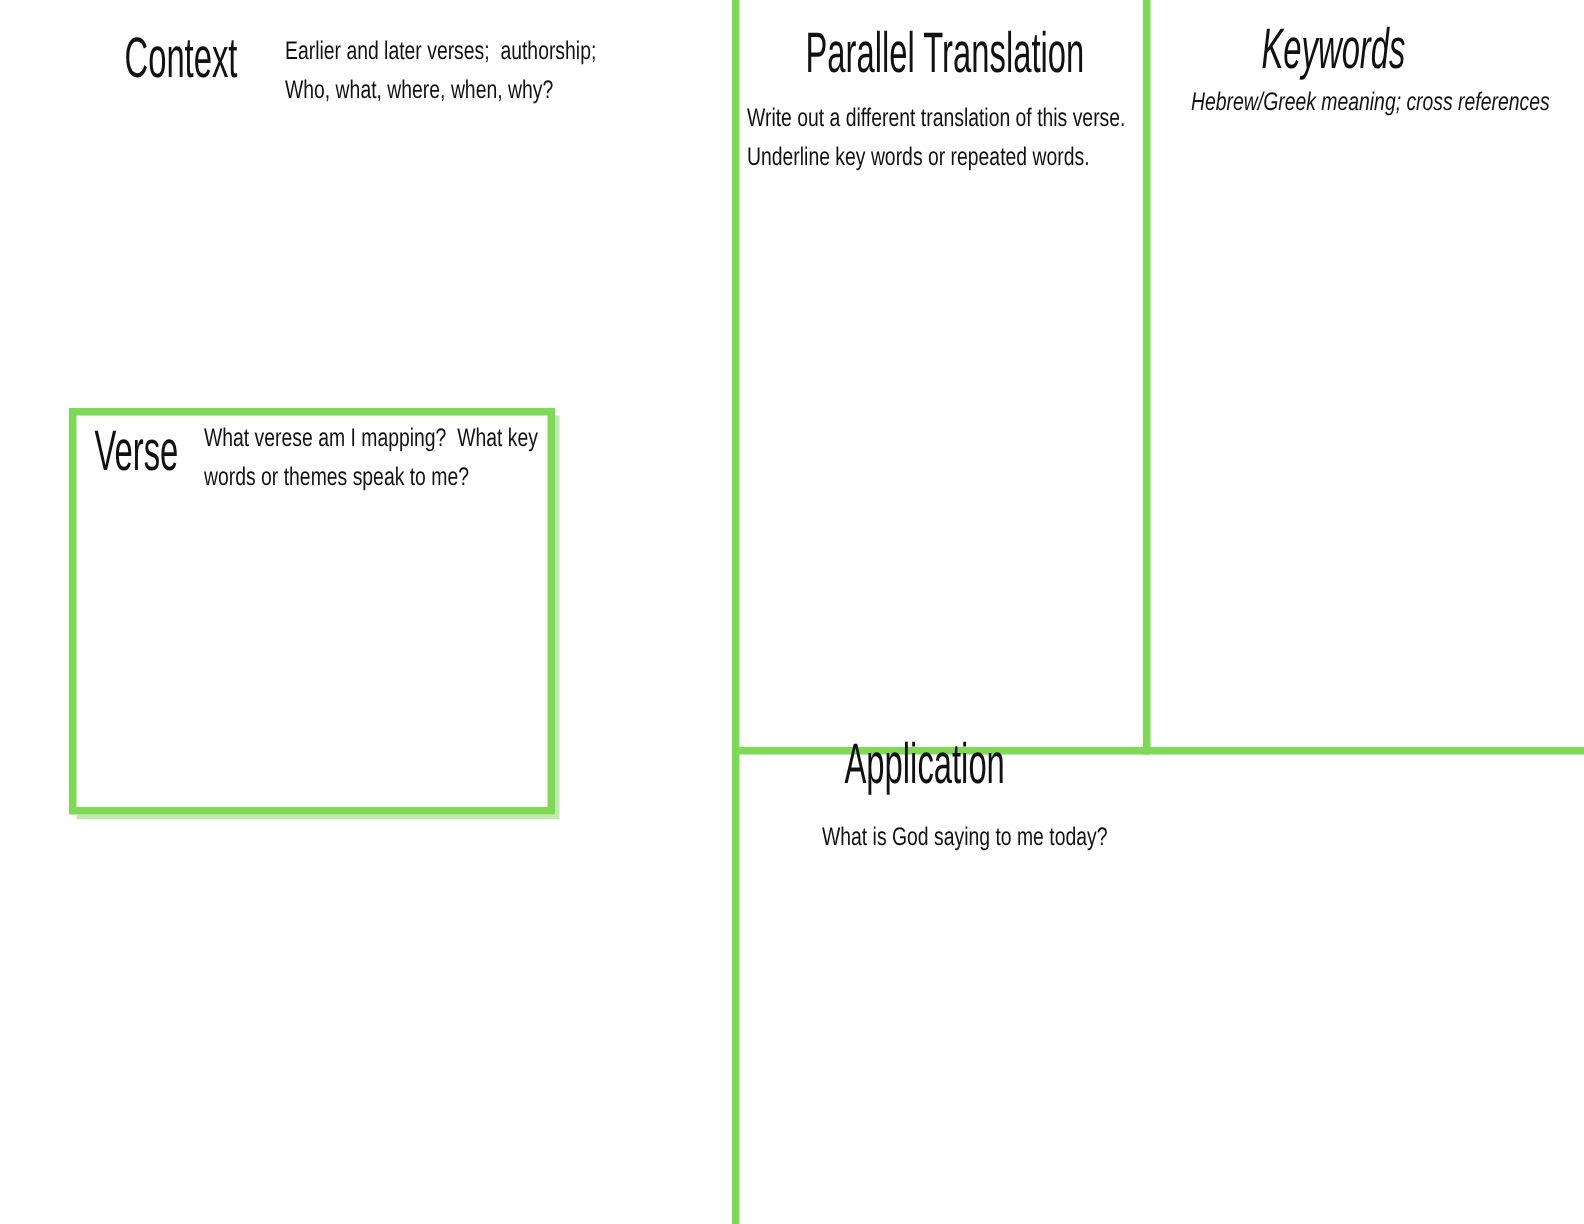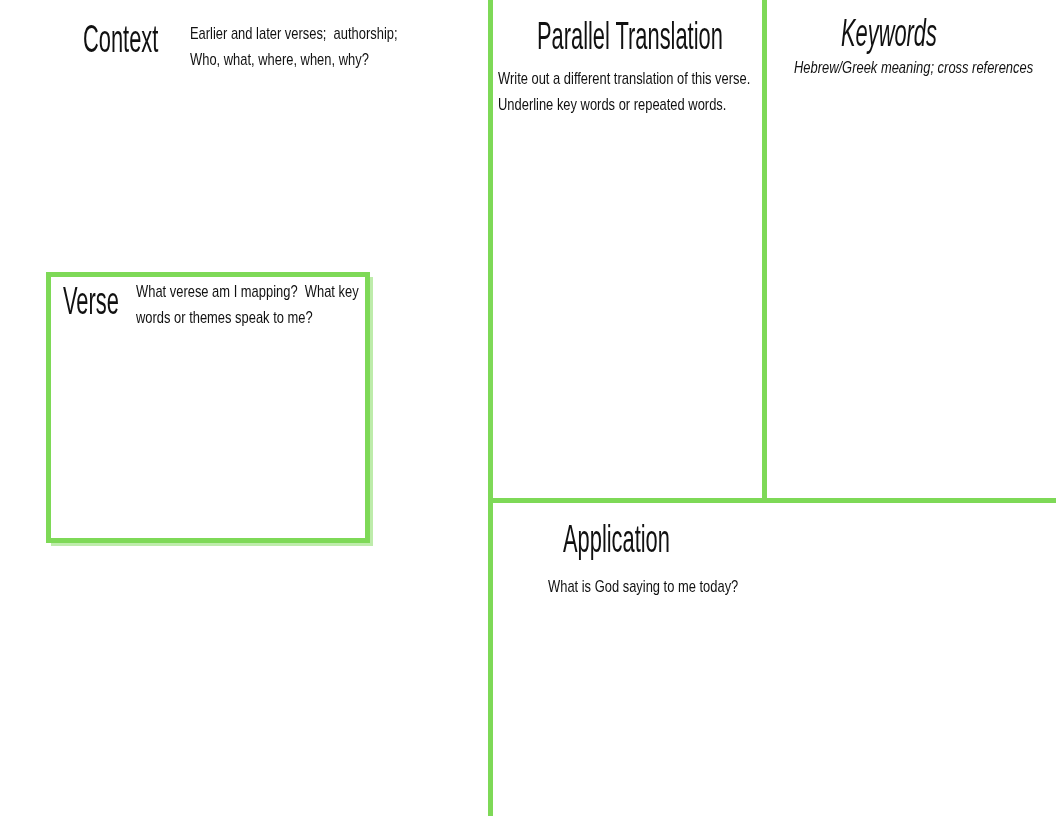--- a/index.html
+++ b/index.html
@@ -21,21 +21,21 @@
   .hline{position:absolute;height:5px;background:var(--green);}
   #divider-left{left:488px;top:0;height:816px;}
   #divider-right{left:762px;top:0;height:503px;}
   #divider-horizontal{left:490px;top:498px;width:566px;}
 
   
   .region{position:absolute;}
   #region-context{left:0;top:0;width:488px;height:252px;}
   #region-parallel{left:493px;top:0;width:269px;height:498px;}
   #region-keywords{left:767px;top:0;width:289px;height:498px;font-style:italic;}
-  #region-application{left:493px;top:503px;width:488px;height:313px;}
+  #region-application{left:493px;top:474px;width:488px;height:313px;}
 
   
   #verse-box{
     left:46px;top:272px;width:324px;height:271px;
     border:5px solid var(--green);
     background:var(--paper);
     box-shadow:4px 4px 0 -1px rgba(126,217,87,0.5);
   }
 
   

